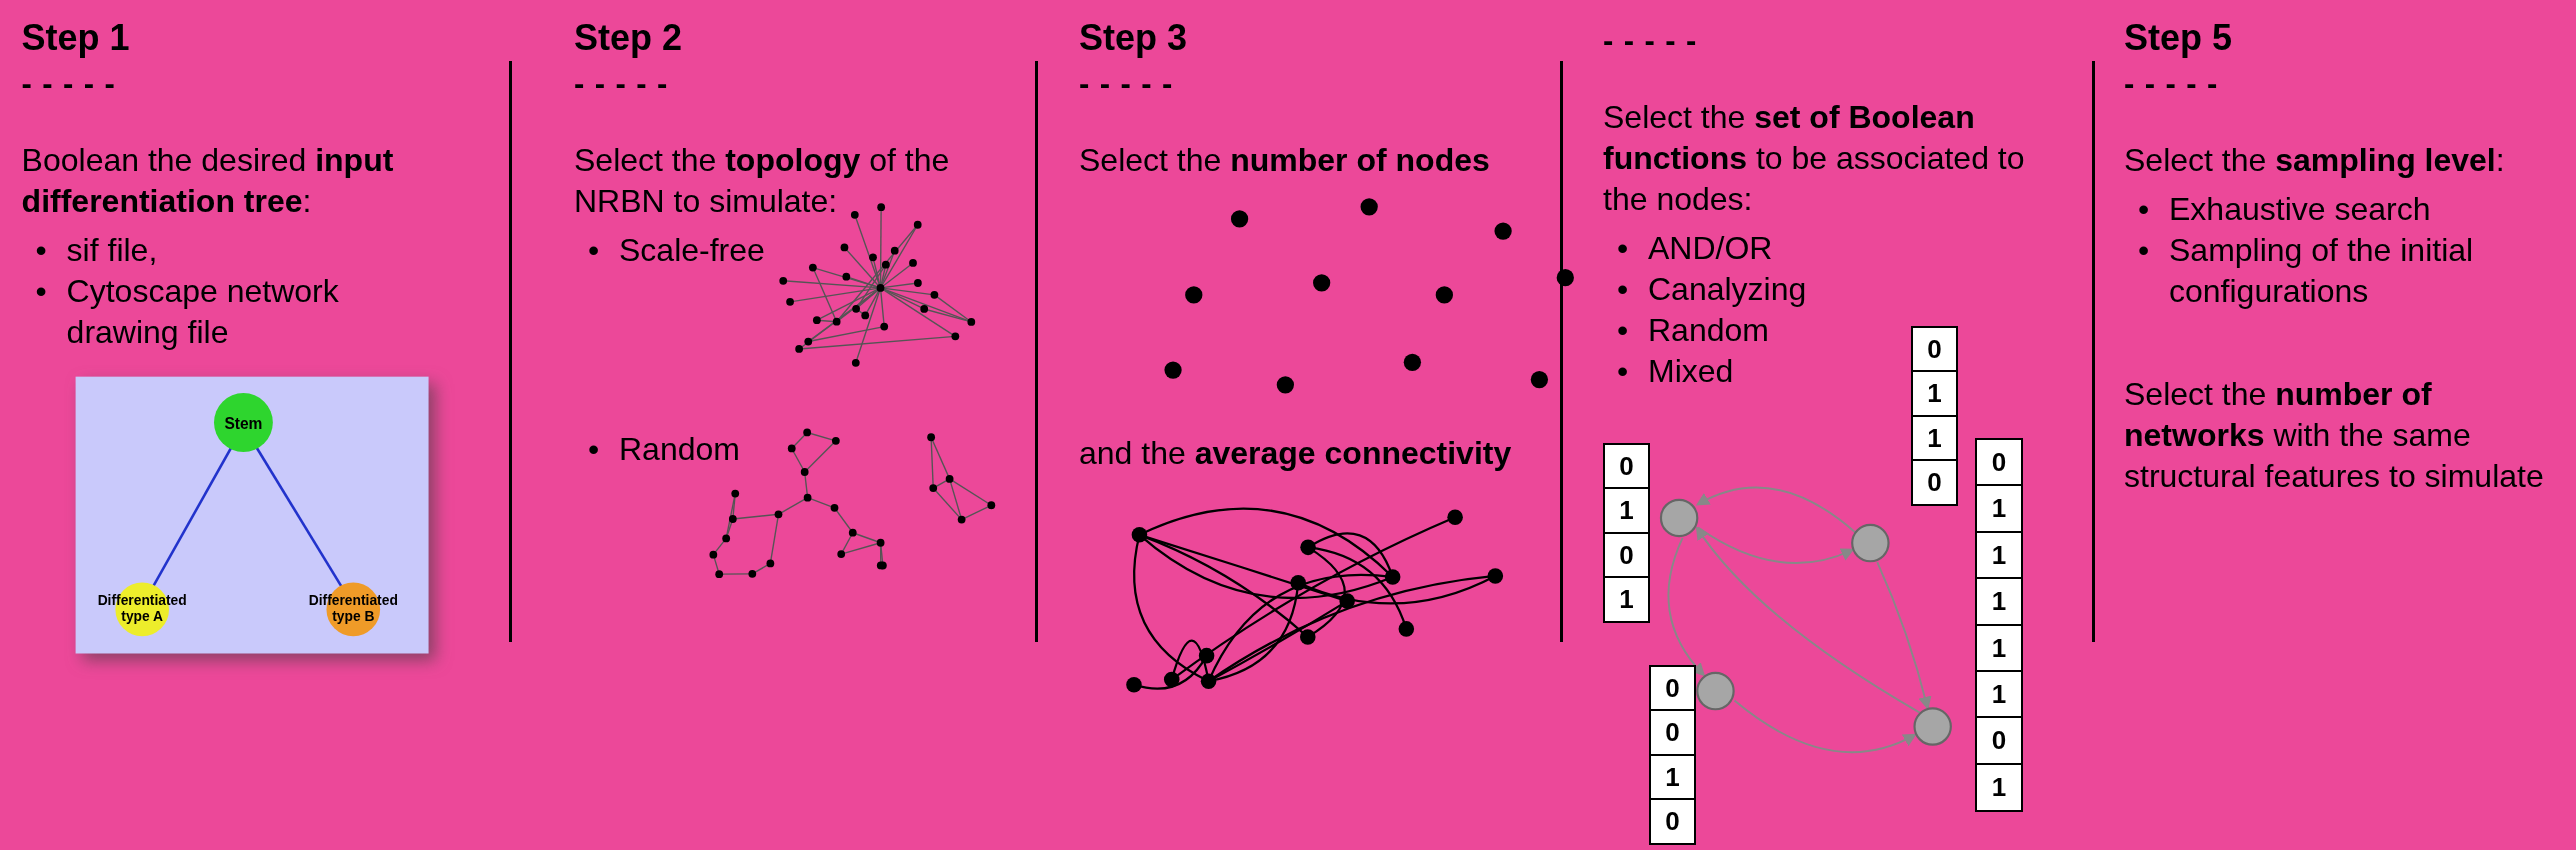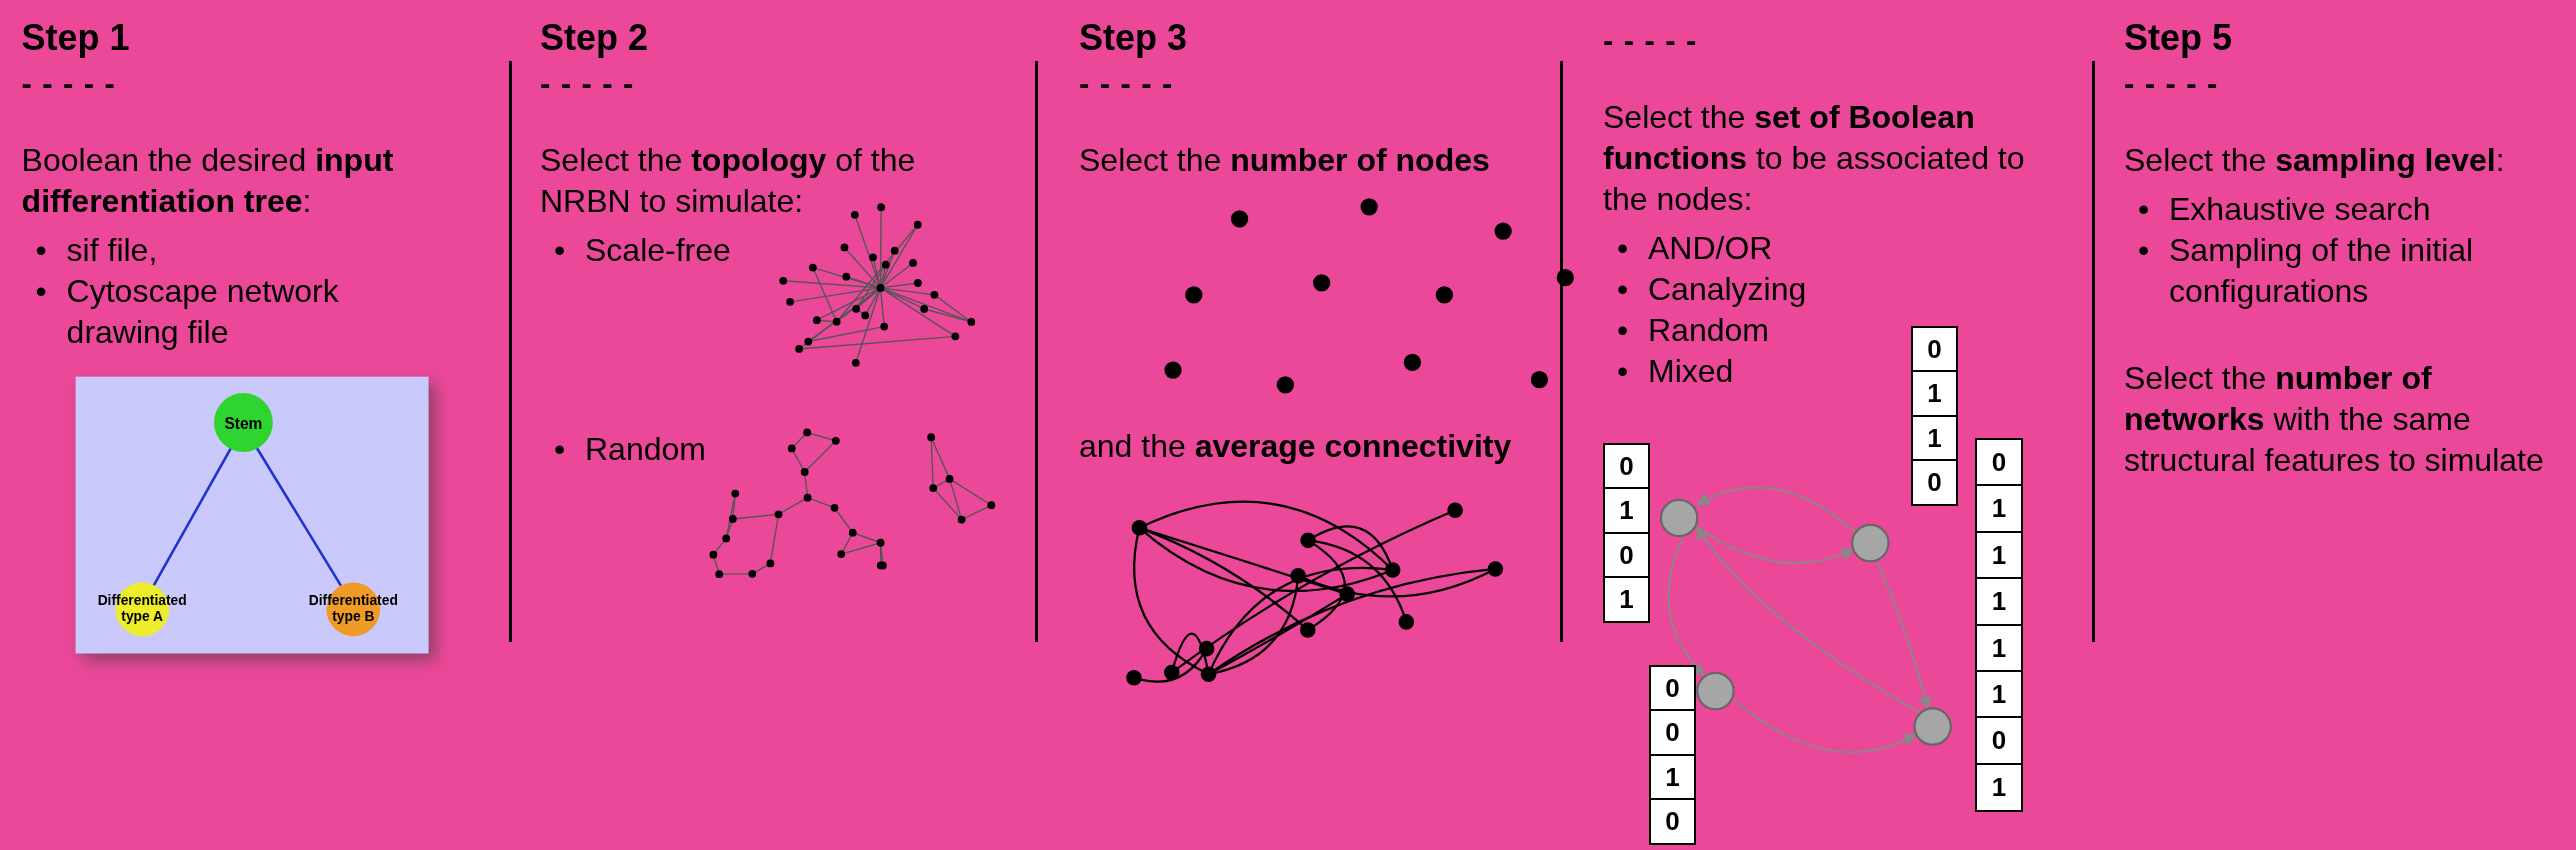--- a/index.html
+++ b/index.html
@@ -61,21 +61,21 @@
     <circle cx="197" cy="56" r="34" fill="#2ed52e"></circle>
     <circle cx="80" cy="272" r="31" fill="#eded2b"></circle>
     <circle cx="324" cy="272" r="31" fill="#ef9b28"></circle>
     <text x="197" y="63" class="tree-label root">Stem</text>
     <text x="80" y="267" class="tree-label">Differentiated</text>
     <text x="80" y="286" class="tree-label">type A</text>
     <text x="324" y="267" class="tree-label">Differentiated</text>
     <text x="324" y="286" class="tree-label">type B</text>
   </svg>
 
-  <section class="col" style="left:540px;width:463px">
+  <section class="col" style="left:574px;width:463px">
     <h2 class="step-title">Step 2</h2>
     <div class="dashes">- - - - -</div>
     <p class="intro"><span>Select the </span><span style="font-weight: bold;">topology</span><span> of the</span><br><span>NRBN to simulate:</span></p>
     <div class="bullets">
         <div class="bullet-item">
           <span class="bullet-dot">•</span>
           <span class="bullet-text"><span>Scale-free</span></span>
         </div>
       </div>
     <div class="bullets bullets-random">
@@ -215,21 +215,21 @@
         <circle cx="420" cy="44" r="10" fill="#000"></circle>
         <circle cx="62" cy="118" r="10" fill="#000"></circle>
         <circle cx="210" cy="104" r="10" fill="#000"></circle>
         <circle cx="352" cy="118" r="10" fill="#000"></circle>
         <circle cx="492" cy="98" r="10" fill="#000"></circle>
         <circle cx="38" cy="205" r="10" fill="#000"></circle>
         <circle cx="168" cy="222" r="10" fill="#000"></circle>
         <circle cx="315" cy="196" r="10" fill="#000"></circle>
         <circle cx="462" cy="216" r="10" fill="#000"></circle>
       </svg>
-    <p class="para" style="margin-top:17px"><span>and the </span><span style="font-weight: bold;">average connectivity</span></p>
+    <p class="para" style="margin-top:24px"><span>and the </span><span style="font-weight: bold;">average connectivity</span></p>
     <svg id="g-tangle" class="inflow" width="433" height="255" style="margin:5.2px 0 0 13px" viewBox="0 0 500 295">
         <path d="M294.73269088193774,141.25023794244044 Q174.72871344907423,102.42968411773714 54.40918069798499,64.59847957012244" fill="none" stroke="#000" stroke-width="2.6"></path>
         <path d="M347.3838968668133,113.2886465487536 Q320.05186668878315,34.349706412047134 249.50999121647328,79.09610233851708" fill="none" stroke="#000" stroke-width="2.6"></path>
         <path d="M347.3838968668133,113.2886465487536 Q218.13977916683834,-14.811132620268026 54.40918069798499,64.59847957012244" fill="none" stroke="#000" stroke-width="2.6"></path>
         <path d="M249.50999121647328,79.09610233851708 Q336.9137984171084,89.39815810722585 363.16414072643965,173.40099969529547" fill="none" stroke="#000" stroke-width="2.6"></path>
         <path d="M249.1608168464154,182.83001668169163 Q334.63677893522254,131.2501888837108 249.50999121647328,79.09610233851708" fill="none" stroke="#000" stroke-width="2.6"></path>
         <path d="M249.1608168464154,182.83001668169163 Q163.03626097561926,105.18110733807198 54.40918069798499,64.59847957012244" fill="none" stroke="#000" stroke-width="2.6"></path>
         <path d="M134.38380474690348,233.97243819315918 Q195.35126428417735,93.26809276906398 347.3838968668133,113.2886465487536" fill="none" stroke="#000" stroke-width="2.6"></path>
         <path d="M134.38380474690348,233.97243819315918 Q284.19748308989426,129.3322577739707 466.13047500140965,112.18314610770904" fill="none" stroke="#000" stroke-width="2.6"></path>
         <path d="M134.38380474690348,233.97243819315918 Q25.329924504105378,181.8971594790393 54.40918069798499,64.59847957012244" fill="none" stroke="#000" stroke-width="2.6"></path>
@@ -333,17 +333,17 @@
     <div class="bullets">
         <div class="bullet-item">
           <span class="bullet-dot">•</span>
           <span class="bullet-text"><span>Exhaustive search</span></span>
         </div>
         <div class="bullet-item">
           <span class="bullet-dot">•</span>
           <span class="bullet-text"><span>Sampling of the initial</span><br><span>configurations</span></span>
         </div>
       </div>
-    <p class="para" style="margin-top:46px"><span>Select the </span><span style="font-weight: bold;">number of</span><br><span style="font-weight: bold;">networks</span><span> with the same</span><br><span>structural features to simulate</span></p>
+    <p class="para" style="margin-top:62px"><span>Select the </span><span style="font-weight: bold;">number of</span><br><span style="font-weight: bold;">networks</span><span> with the same</span><br><span>structural features to simulate</span></p>
   </section>
 
 </div>
 
 
 </body></html>

